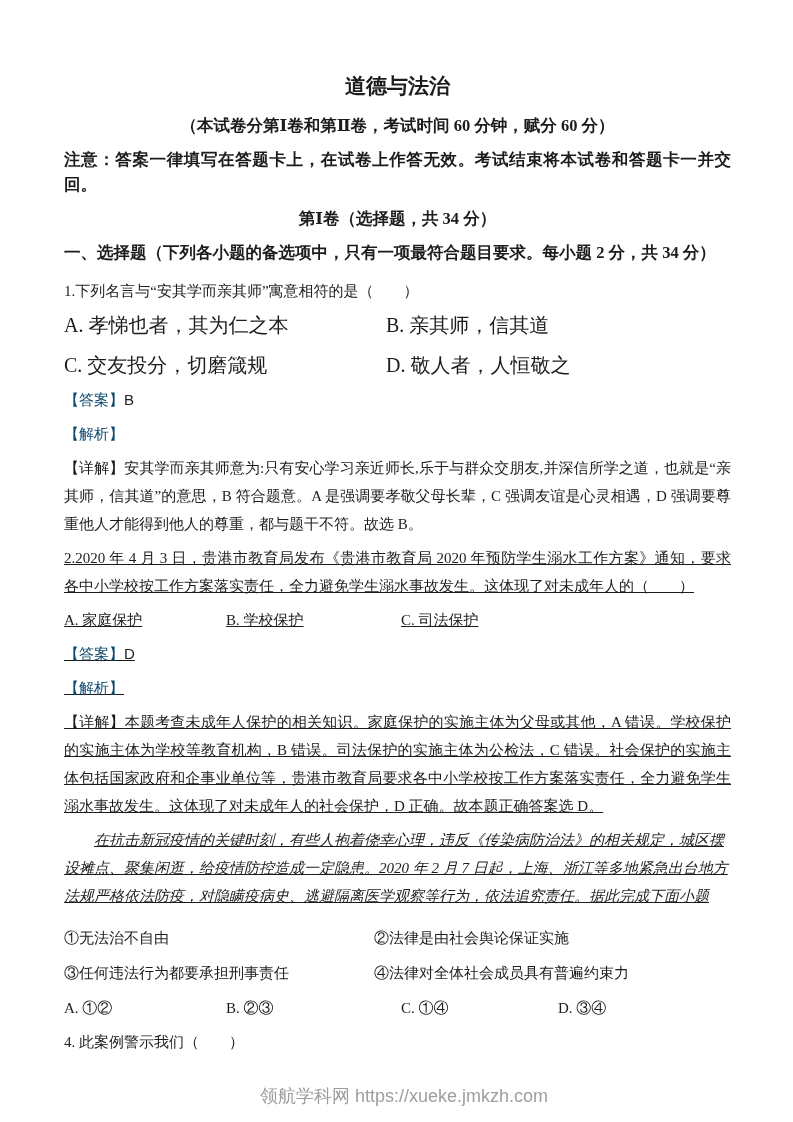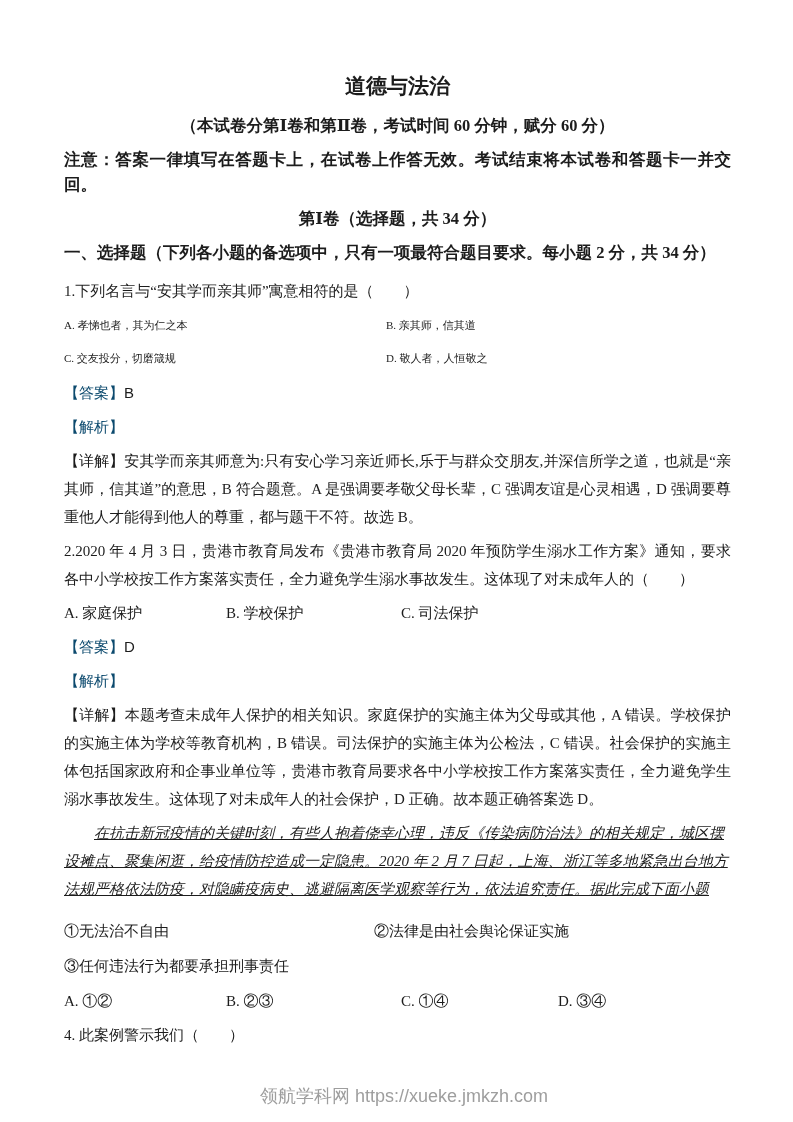--- a/index.html
+++ b/index.html
@@ -33,23 +33,23 @@
   .section-header { margin-bottom: 12px; }
   .line {
     margin: 0 0 6px 0;
     font-size: 15px;
     line-height: 28px;
   }
   .detail { text-align: justify; }
   .opts2 {
     display: grid;
     grid-template-columns: 322px 1fr;
-    row-gap: 5px;
+    row-gap: 12px;
     margin: 0 0 7px 0;
-    font-size: 11px;
+    font-size: 20px;
     line-height: 28px;
   }
   .opts4 {
     display: grid;
     grid-template-columns: 162px 175px 157px 1fr;
     margin: 0 0 6px 0;
     font-size: 15px;
     line-height: 28px;
   }
   .pairs {
@@ -61,21 +61,21 @@
     line-height: 28px;
   }
   .marker { color: #0c4a6e; }
   .ans-letter { font-family: "Liberation Sans", sans-serif; }
   .material {
     font-style: italic;
     text-indent: 2em;
     margin-bottom: 14px;
     text-decoration: underline;
   }
-  .q-gap { margin-top: 2px; }
+  .q-gap { margin-top: 2px; text-decoration: underline; }
   .watermark {
     position: absolute;
     left: 15px;
     right: 0;
     bottom: 26px;
     text-align: center;
     color: #9e9e9e;
     font-size: 18px;
     line-height: 24px;
     font-family: "Liberation Sans", "DejaVu Sans", sans-serif;
@@ -121,20 +121,21 @@
     <p class="line detail"><span>【详解】</span><span>本题考查未成年人保护的相关知识。家庭保护的实施主体为父母或其他，A 错误。学校保护的实施主体为学校等教育机构，B 错误。司法保护的实施主体为公检法，C 错误。社会保护的实施主体包括国家政府和企事业单位等，贵港市教育局要求各中小学校按工作方案落实责任，全力避免学生溺水事故发生。这体现了对未成年人的社会保护，D 正确。故本题正确答案选 D。</span></p>
   </div>
 
   <p class="line material">在抗击新冠疫情的关键时刻，有些人抱着侥幸心理，违反《传染病防治法》的相关规定，城区摆设摊点、聚集闲逛，给疫情防控造成一定隐患。2020 年 2 月 7 日起，上海、浙江等多地紧急出台地方法规严格依法防疫，对隐瞒疫病史、逃避隔离医学观察等行为，依法追究责任。据此完成下面小题</p>
 
   <div>
     <div class="pairs">
       <span>①无法治不自由</span>
       <span>②法律是由社会舆论保证实施</span>
       <span>③任何违法行为都要承担刑事责任</span>
+      <span>④法律对全体社会成员具有普遍约束力</span>
     </div>
     <div class="opts4">
       <span>A. ①②</span>
       <span>B. ②③</span>
       <span>C. ①④</span>
       <span>D. ③④</span>
     </div>
   </div>
 
   <div>

